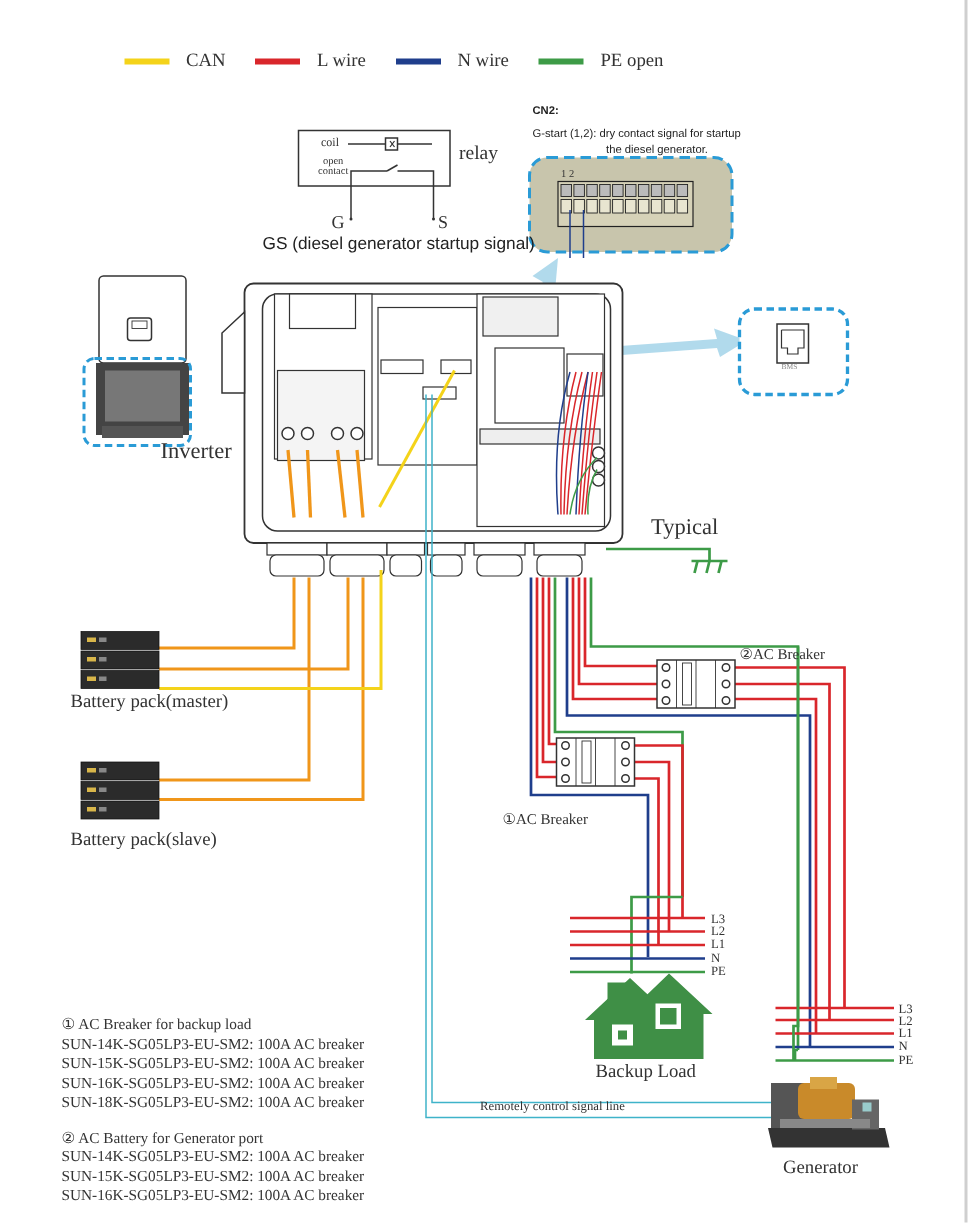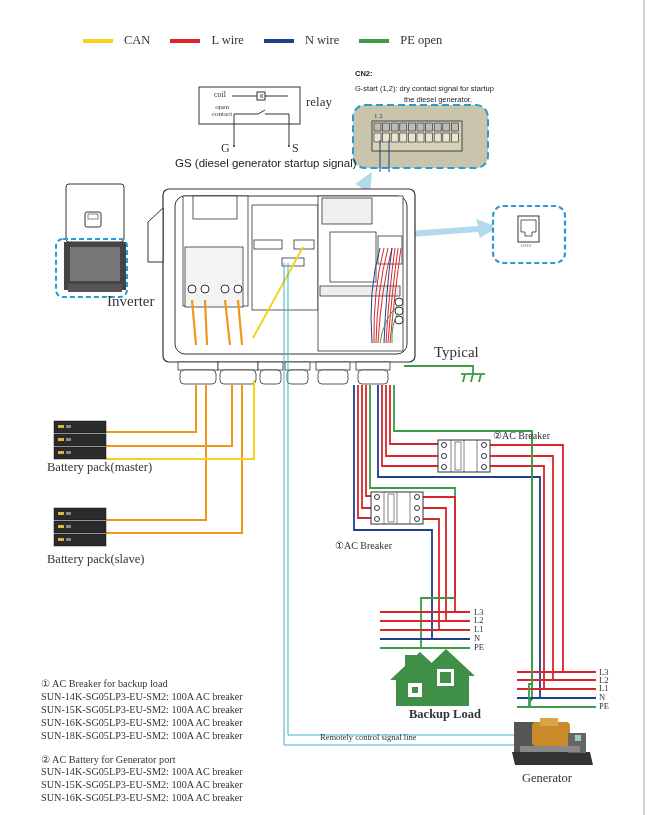--- a/index.html
+++ b/index.html
@@ -320,21 +320,21 @@
       <div class="txt serif" style="left: 474px; top: 643px; font-size: 8.5px; line-height: 8px;">PE</div>
     </div>
   <div id="bus-b">
       <div class="txt serif" style="left: 599px; top: 668px; font-size: 8.5px; line-height: 8px;">L3</div>
       <div class="txt serif" style="left: 599px; top: 676px; font-size: 8.5px; line-height: 8px;">L2</div>
       <div class="txt serif" style="left: 599px; top: 684px; font-size: 8.5px; line-height: 8px;">L1</div>
       <div class="txt serif" style="left: 599px; top: 693px; font-size: 8.5px; line-height: 8px;">N</div>
       <div class="txt serif" style="left: 599px; top: 702px; font-size: 8.5px; line-height: 8px;">PE</div>
     </div>
 
-  <div class="txt serif" style="left:409px;top:707px;font-size:12.5px;font-weight:bold;">Backup Load</div>
+  <div class="txt serif" style="left:397px;top:707px;font-size:12.5px;">Backup Load</div>
   <div class="txt serif" style="left:310px;top:732px;font-size:8.5px;margin-left:10px;">Remotely control signal line</div>
   <div class="txt serif" style="left:522px;top:771px;font-size:12.5px;text-align:right;">Generator</div>
 
   <div class="notes serif">
     <div>① AC Breaker for backup load</div>
     <div>SUN-14K-SG05LP3-EU-SM2: 100A AC breaker</div>
     <div>SUN-15K-SG05LP3-EU-SM2: 100A AC breaker</div>
     <div>SUN-16K-SG05LP3-EU-SM2: 100A AC breaker</div>
     <div>SUN-18K-SG05LP3-EU-SM2: 100A AC breaker</div>
     <div class="gap"></div>

